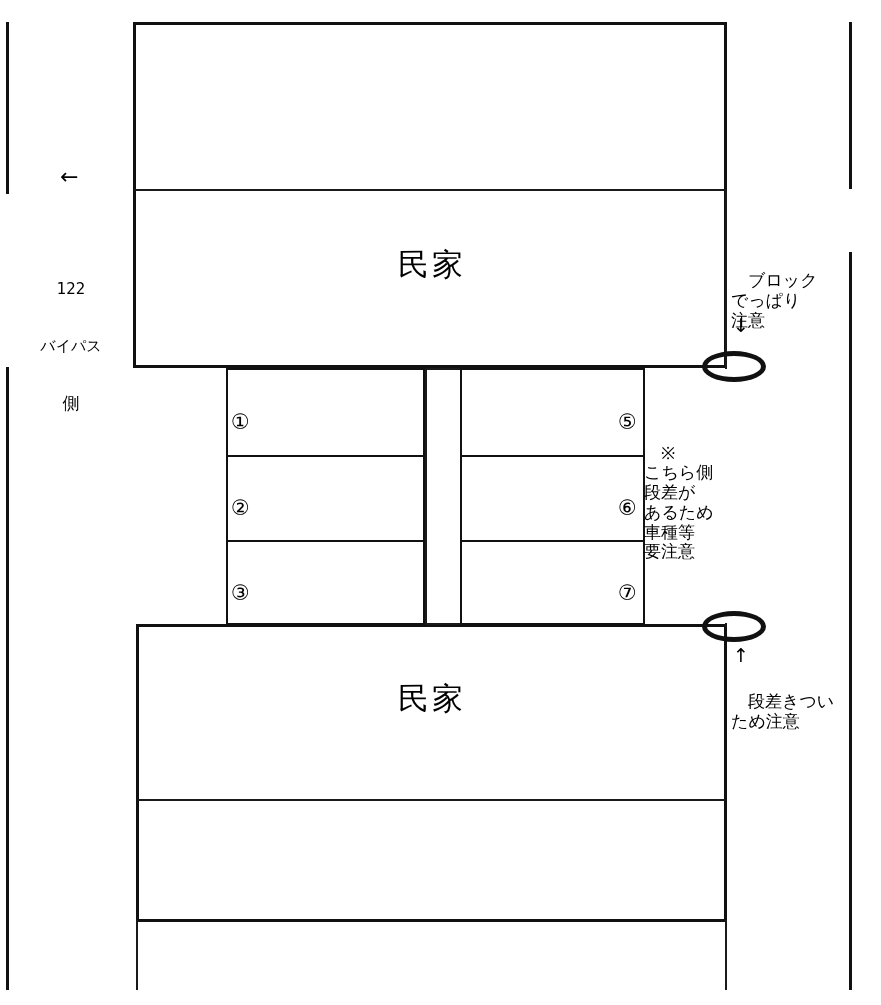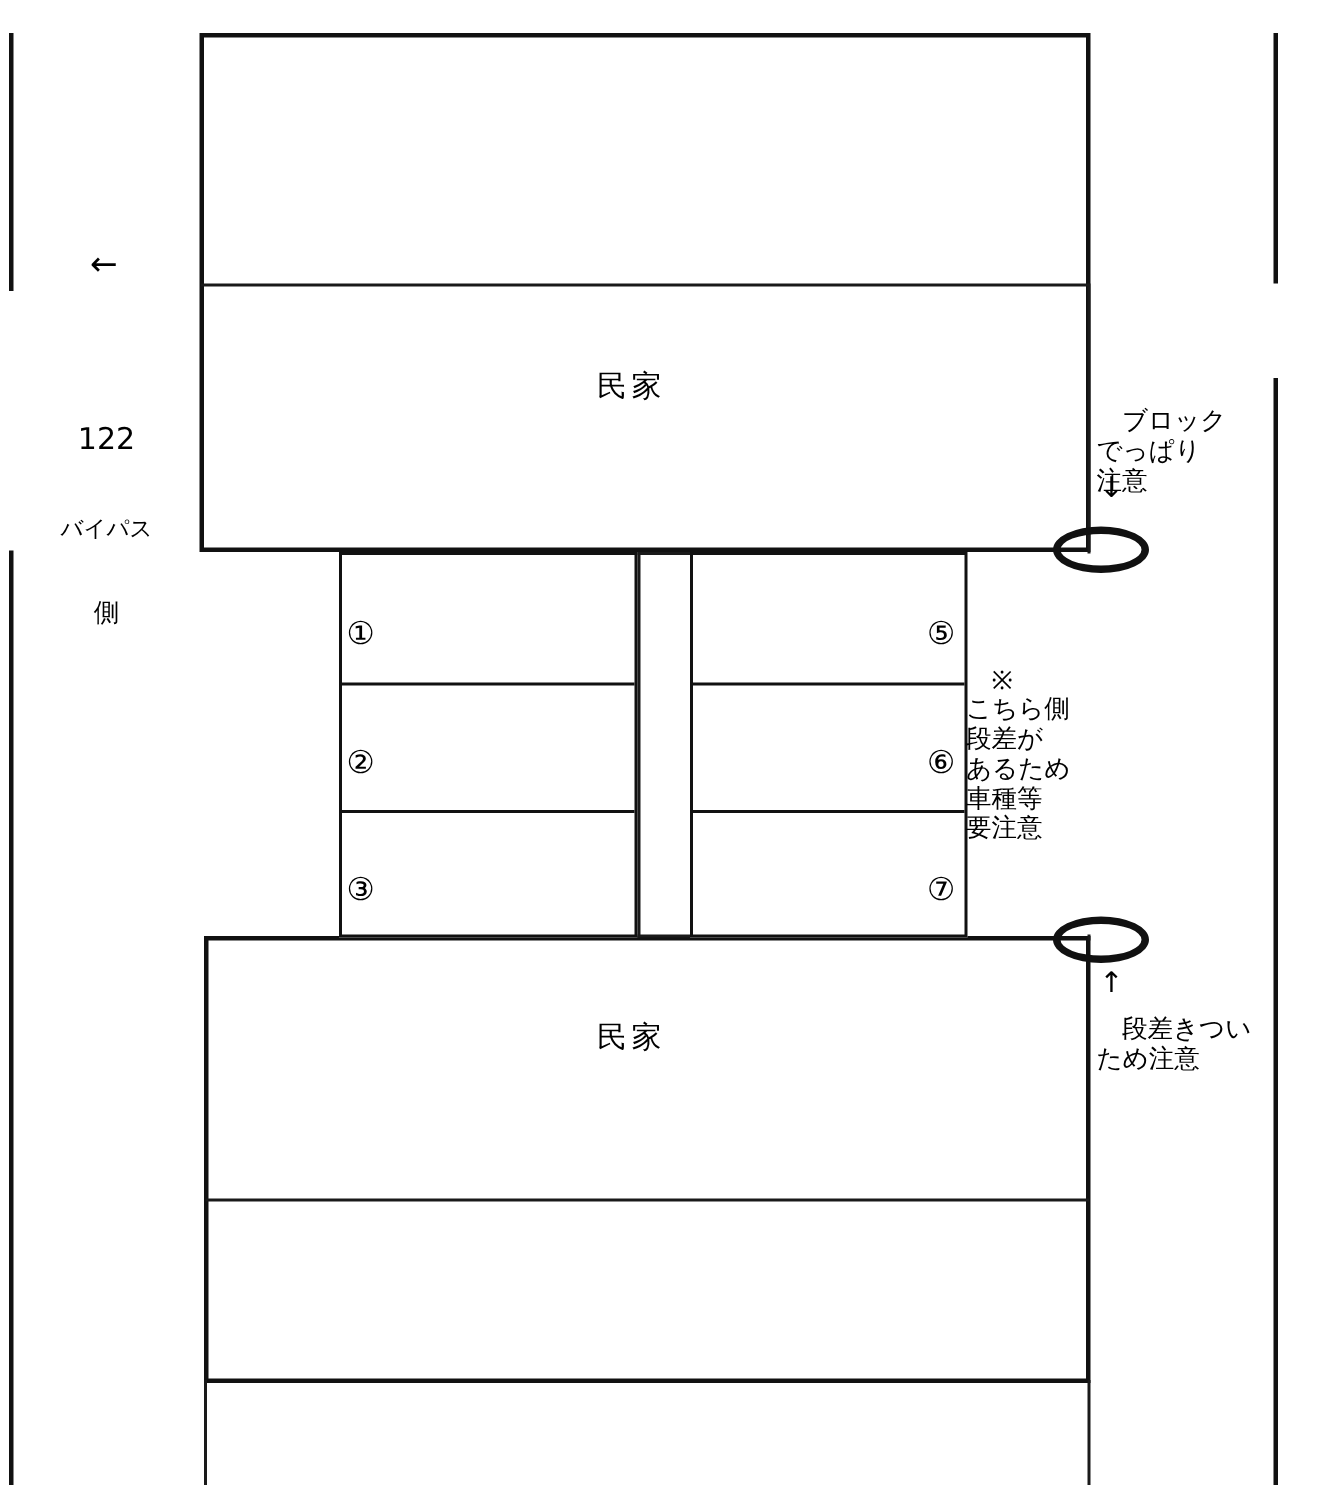--- a/index.html
+++ b/index.html
@@ -31,21 +31,21 @@
 
   
   .house {
     position: absolute;
     border: 3px solid #111111;
     box-sizing: border-box;
     background: #ffffff;
   }
   .house-label {
     position: absolute;
-    font-size: 20px;
+    font-size: 31px;
     letter-spacing: 3px;
     white-space: nowrap;
     font-family: Liberation Sans, sans-serif;
   }
   .stall-block {
     position: absolute;
     border: 2px solid #111111;
     box-sizing: border-box;
     background: #ffffff;
   }
@@ -102,21 +102,21 @@
 
   <div class="vline" style="left:6px; top:22px; height:172px;"></div>
   <div class="vline" style="left:6px; top:367px; height:623px;"></div>
 
   <div class="vline" style="left:849px; top:22px; height:167px;"></div>
   <div class="vline" style="left:849px; top:252px; height:738px;"></div>
 
   <div class="arrow-glyph" style="left:60px; top:166px;">←</div>
 
   <div class="side-label" style="left:26px; top:242px; width:90px;">
-    <div style="font-size:20px;">122</div>
+    <div style="font-size:15px;">122</div>
     <div style="font-size:15px;">バイパス</div>
     <div style="font-size:17px;">側</div>
   </div>
 
   <div class="house" style="left:133px; top:22px; width:594px; height:346px;"></div>
 
   <div class="hline thin" style="left:134px; top:189px; width:592px;"></div>
   <div class="house-label" style="left:398px; top:244px;">民家</div>
 
   <div class="house" style="left:136px; top:624px; width:591px; height:298px;"></div>
@@ -164,18 +164,18 @@
     <span>※
 こちら側
 段差が
 あるため
 車種等
 要注意</span>
   </div>
 
   <div class="marker-ellipse" style="left:702px; top:611px; width:64px; height:31px;"></div>
   <div class="arrow-glyph" style="left:733px; top:646px; font-size:19px;">↑</div>
-  <div class="note" style="left:731px; top:656px;">
+  <div class="note" style="left:731px; top:672px;">
     <span>段差きつい
 ため注意</span>
   </div>
 
 </div>
 
 </body></html>

